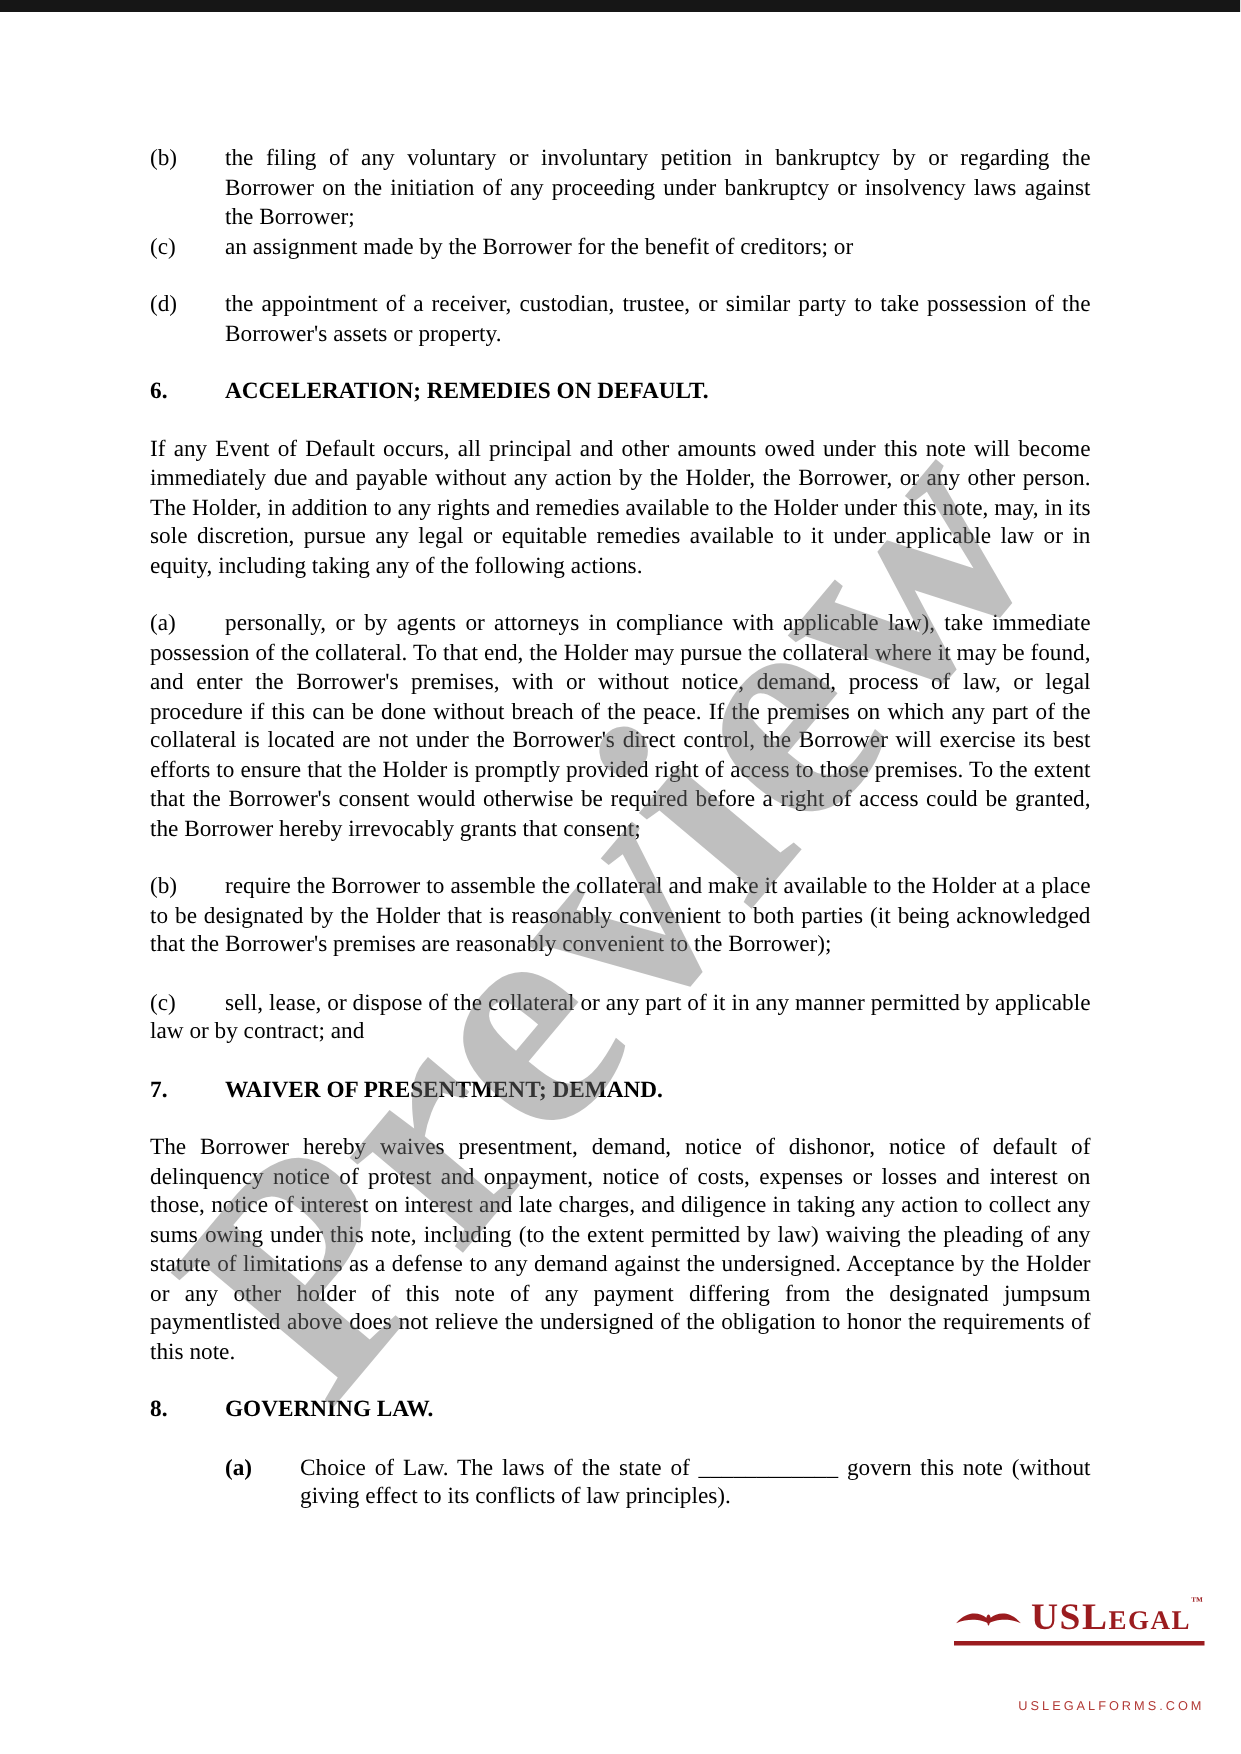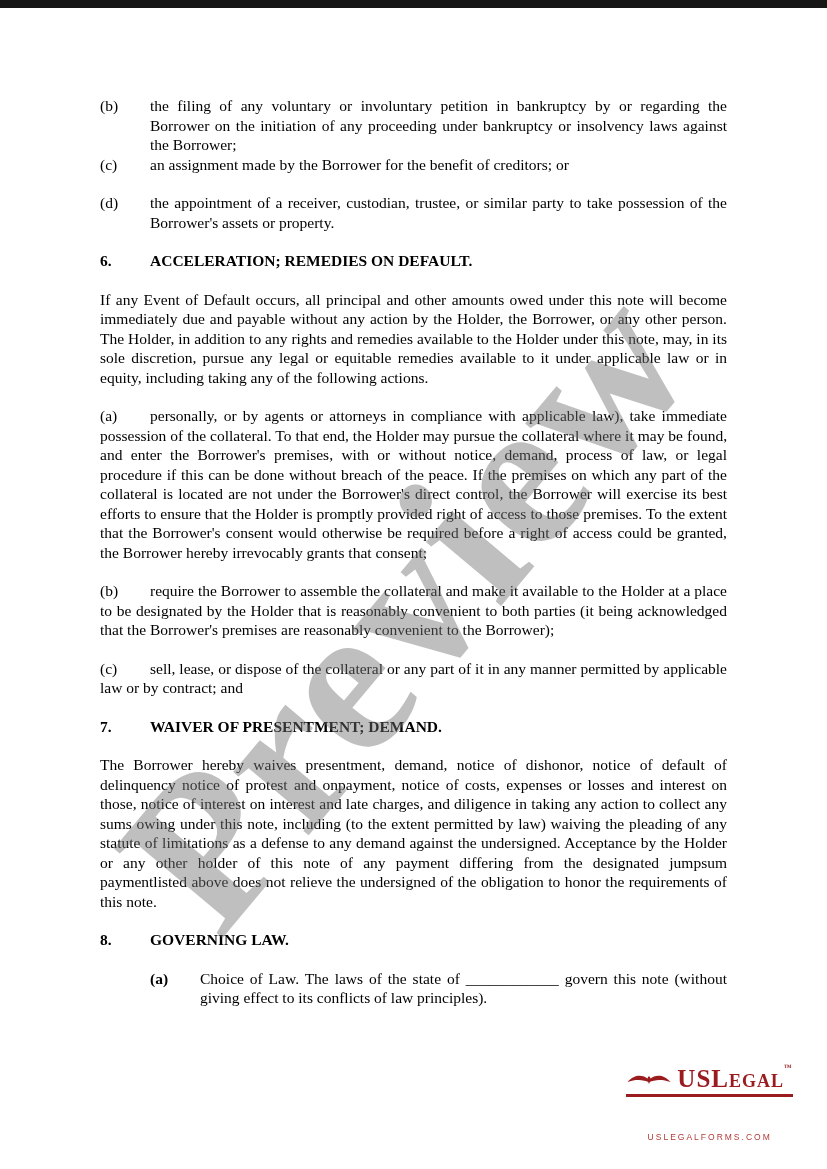--- a/index.html
+++ b/index.html
@@ -54,23 +54,23 @@
     font-size: 215px;
     font-weight: bold;
     letter-spacing: 2px;
     color: rgba(112, 112, 112, 0.45);
     white-space: nowrap;
     pointer-events: none;
     z-index: 5;
   }
   .logo {
     position: absolute;
-    right: 34px;
+    right: 24px;
     bottom: 22px;
-    text-align: center;
+    text-align: right;
     color: #9b1c1f;
     z-index: 2;
   }
   .logo-row {
     display: flex;
     align-items: center;
     justify-content: center;
     gap: 5px;
   }
   .eagle { width: 46px; height: 17px; fill: #9b1c1f; }

